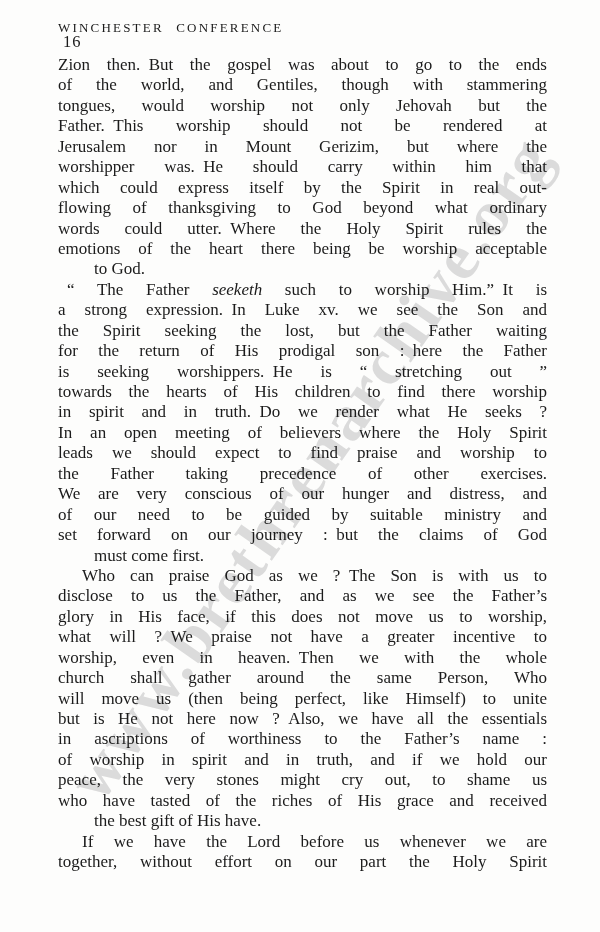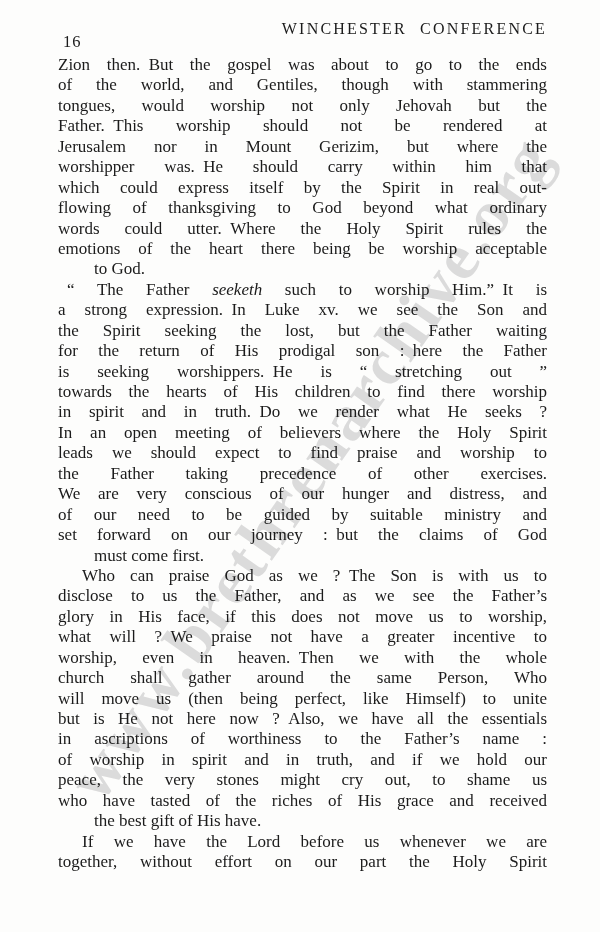--- a/index.html
+++ b/index.html
@@ -39,22 +39,22 @@
   }
   .pagenum {
     position: absolute;
     left: 5px;
     top: 0;
     font-size: 16.5px;
     letter-spacing: 1px;
     margin-top: 12px;
   }
   .title {
-    text-align: right;
-    font-size: 16px;
+    text-align: left;
+    font-size: 13px;
     letter-spacing: 2.2px;
     word-spacing: 7px;
     white-space: nowrap;
   }
   .body {
     top: 55px;
   }
   .line {
     font-size: 17px;
     line-height: 20.45px;

